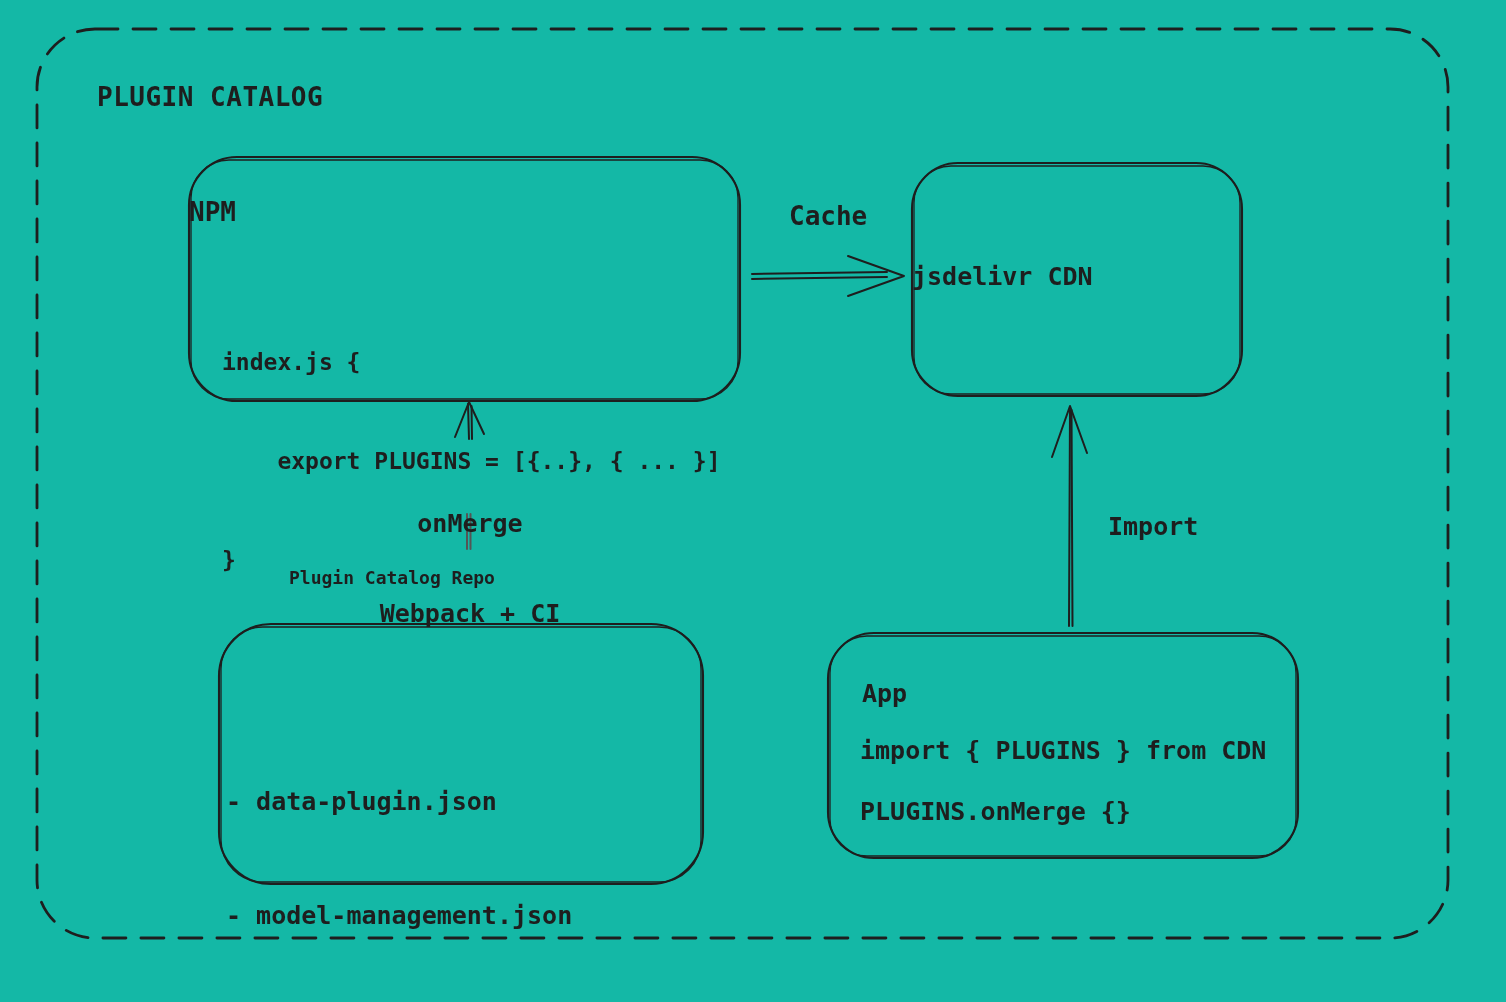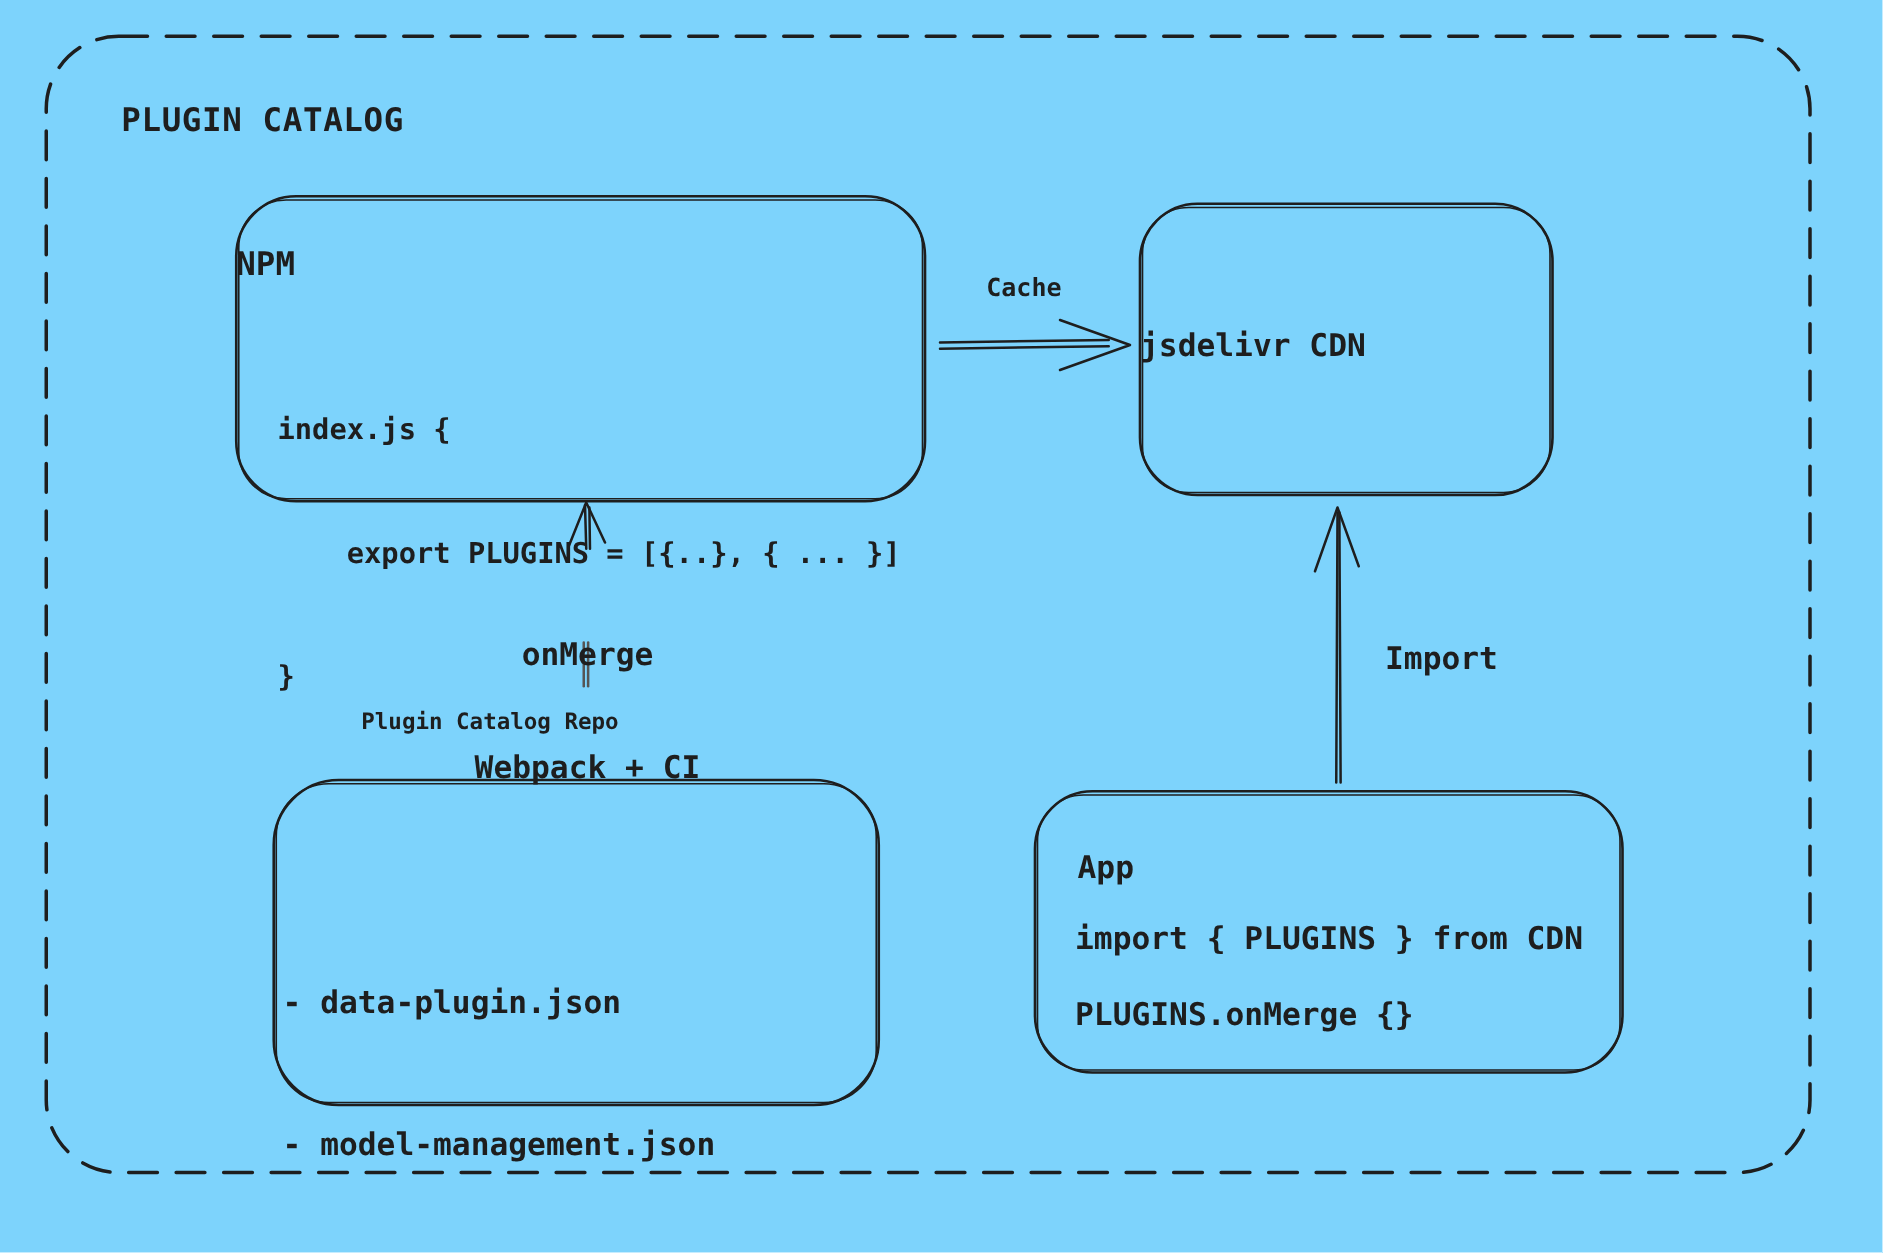--- a/index.html
+++ b/index.html
@@ -4,21 +4,21 @@
 <style>
   html, body {
     margin: 0;
     padding: 0;
     background: #ffffff;
   }
   .canvas {
     position: relative;
     width: 1506px;
     height: 1002px;
-    background: #7dd3fc;
+    background: #14b8a6;
     font-family: "DejaVu Sans Mono", "Liberation Mono", monospace;
     color: #1e1e1e;
     overflow: hidden;
   }
   .layer {
     position: absolute;
     left: 0;
     top: 0;
   }
   .t {
@@ -35,28 +35,28 @@
   }
   .npm-title {
     left: 189px;
     top: 197px;
     width: 627px;
     text-align: left;
     font-size: 26px;
   }
   .npm-code {
     left: 222px;
-    top: 262px;
+    top: 280px;
     font-size: 23px;
     line-height: 33px;
   }
   .cache-label {
     left: 789px;
-    top: 218px;
-    font-size: 20px;
+    top: 201px;
+    font-size: 26px;
   }
   .cdn-label {
     left: 912px;
     top: 262px;
     width: 330px;
     font-size: 25px;
   }
   .build-label {
     left: 330px;
     top: 449px;

